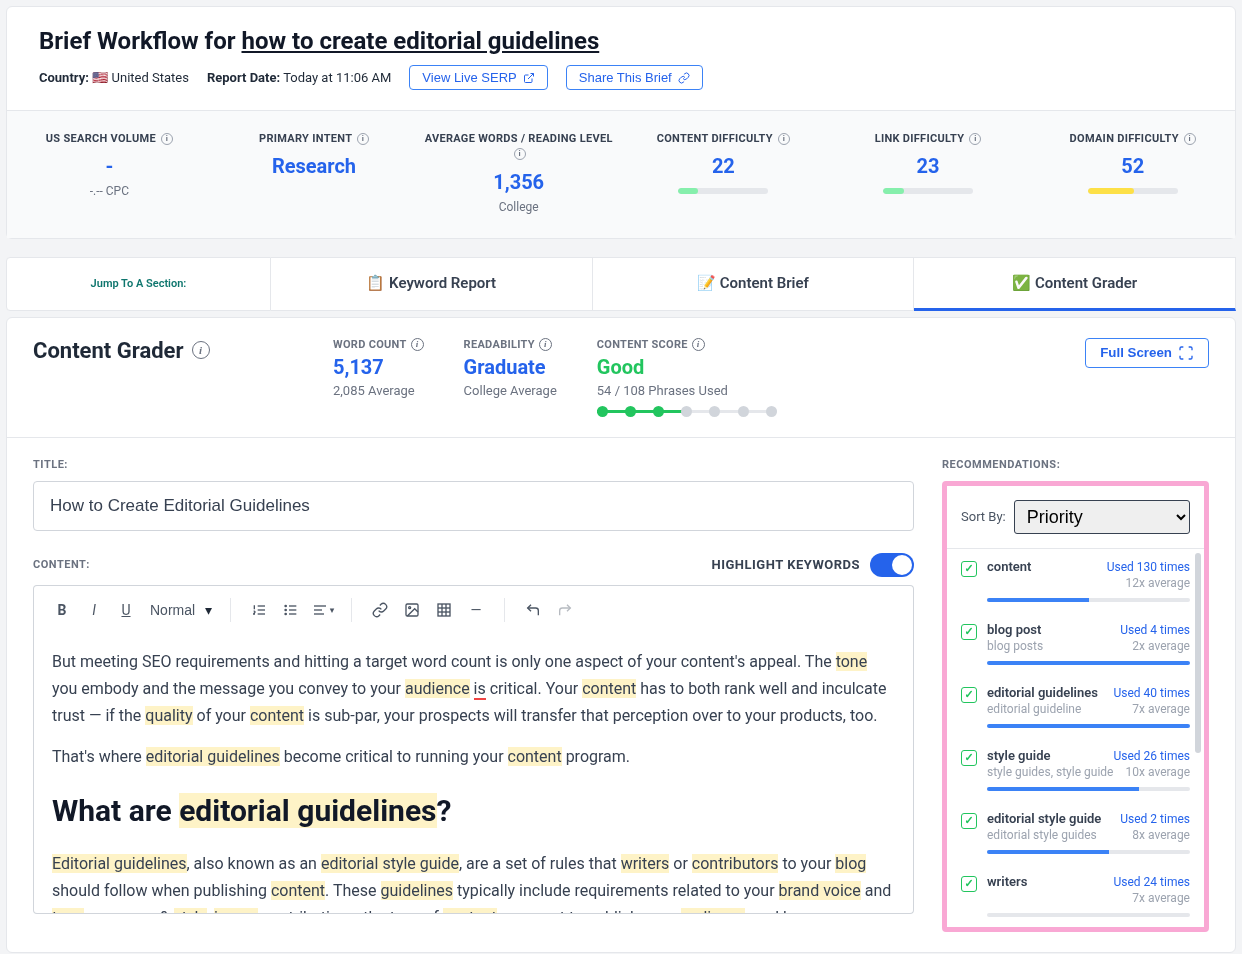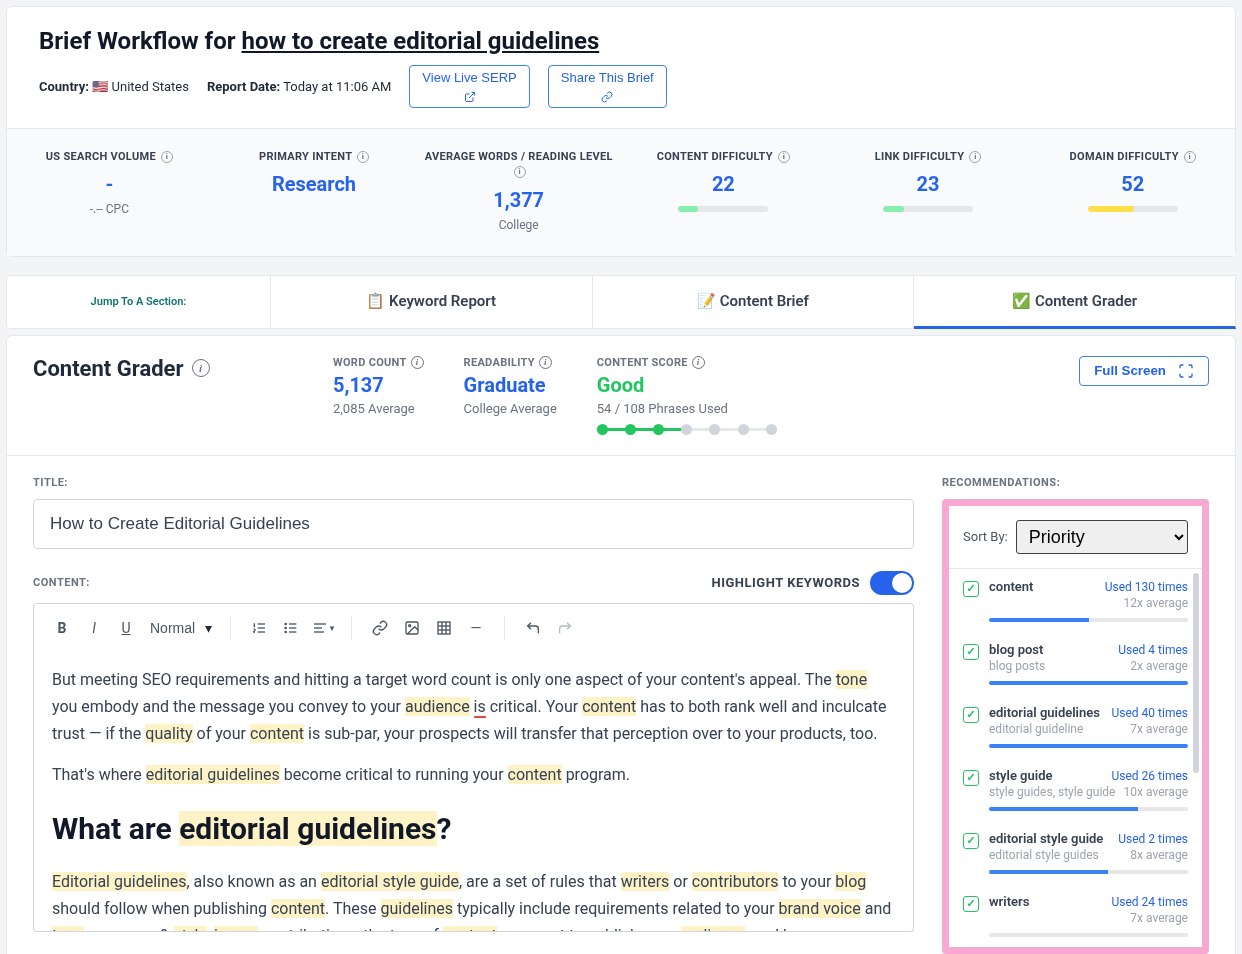--- a/index.html
+++ b/index.html
@@ -4,21 +4,21 @@
 <style>
 * { box-sizing: border-box; margin: 0; padding: 0; }
 body { font-family: -apple-system, BlinkMacSystemFont, "Segoe UI", Roboto, sans-serif; background: #f3f4f6; color: #1f2937; font-size: 14px; }
 .card { background: #fff; border: 1px solid #e5e7eb; border-radius: 6px; margin: 6px; }
 .header { padding: 20px 32px; border-bottom: 1px solid #e5e7eb; }
 .header h1 { font-size: 24px; font-weight: 700; color: #111827; }
 .header h1 .underline { text-decoration: underline; }
 .meta-row { margin-top: 10px; display: flex; align-items: center; gap: 18px; font-size: 13px; flex-wrap: wrap; }
 .meta-row b { font-weight: 700; }
 .flag { font-size: 13px; }
-.btn-outline { border: 1px solid #3b82f6; color: #2563eb; background: #fff; padding: 4px 12px; border-radius: 4px; font-size: 13px; font-weight: 500; cursor: pointer; display: inline-flex; align-items: center; gap: 6px; flex-direction: column; }
+.btn-outline { border: 1px solid #3b82f6; color: #2563eb; background: #fff; padding: 4px 12px; border-radius: 4px; font-size: 13px; font-weight: 500; cursor: pointer; display: inline-flex; align-items: center; gap: 6px; }
 .btn-outline svg { width: 12px; height: 12px; }
 .stats-row { display: flex; background: #f9fafb; padding: 20px 0 24px; }
 .stat { flex: 1; text-align: center; }
 .stat-label { font-size: 11px; font-weight: 700; color: #374151; letter-spacing: 0.3px; line-height: 1.4; }
 .stat-label .info { display: inline-block; width: 12px; height: 12px; border: 1px solid #9ca3af; border-radius: 50%; font-size: 8px; line-height: 10px; text-align: center; vertical-align: middle; color: #6b7280; margin-left: 2px; }
 .stat-value { font-size: 20px; font-weight: 700; color: #2563eb; margin-top: 8px; }
 .stat-sub { font-size: 12px; color: #6b7280; margin-top: 6px; }
 .mini-bar { width: 90px; height: 6px; background: #e5e7eb; border-radius: 3px; margin: 10px auto 0; position: relative; overflow: hidden; }
 .mini-bar-fill { height: 100%; border-radius: 3px; }
 .tabs-row { display: flex; margin: 18px 6px 6px; gap: 0; }
@@ -35,21 +35,21 @@
 .grader-stat-sub { font-size: 13px; color: #6b7280; margin-top: 4px; }
 .blue-val { color: #2563eb; }
 .green-val { color: #22c55e; }
 .progress-dots { display: flex; align-items: center; gap: 0; margin-top: 8px; position: relative; width: 180px; }
 .progress-track { position: absolute; height: 3px; background: #e5e7eb; width: 100%; top: 4px; }
 .progress-fill { position: absolute; height: 3px; background: #22c55e; top: 4px; }
 .dot { width: 11px; height: 11px; border-radius: 50%; position: relative; z-index: 1; }
 .dot.filled { background: #22c55e; }
 .dot.empty { background: #d1d5db; }
 .spacer { flex: 1; }
-.fullscreen-btn { border: 1px solid #3b82f6; color: #2563eb; background: #fff; padding: 6px 14px; border-radius: 4px; font-weight: 600; cursor: pointer; display: inline-flex; align-items: center; gap: 12px; }
+.fullscreen-btn { border: 1px solid #3b82f6; color: #2563eb; background: #fff; padding: 6px 14px; border-radius: 4px; font-weight: 600; cursor: pointer; display: inline-flex; align-items: center; gap: 6px; }
 .divider { border-top: 1px solid #e5e7eb; }
 .grader-body { display: flex; padding: 20px 26px; gap: 28px; align-items: flex-start; }
 .editor-col { flex: 1; min-width: 0; }
 .section-label { font-size: 11px; font-weight: 700; letter-spacing: 0.5px; color: #6b7280; margin-bottom: 10px; }
 .title-input { width: 100%; border: 1px solid #d1d5db; border-radius: 4px; padding: 14px 16px; font-size: 17px; color: #374151; }
 .content-row { display: flex; justify-content: space-between; align-items: center; margin: 22px 0 8px; }
 .toggle-wrap { display: flex; align-items: center; gap: 10px; }
 .toggle-label { font-size: 13px; font-weight: 700; letter-spacing: 0.5px; color: #374151; }
 .toggle { width: 44px; height: 24px; background: #2563eb; border-radius: 12px; position: relative; cursor: pointer; }
 .toggle-knob { width: 20px; height: 20px; background: #fff; border-radius: 50%; position: absolute; top: 2px; right: 2px; }
@@ -58,21 +58,21 @@
 .tb-sep { width: 1px; height: 24px; background: #e5e7eb; margin: 0 10px; }
 .tb-select { border: none; font-size: 14px; color: #4b5563; padding: 4px 20px 4px 6px; background: transparent; cursor: pointer; appearance: none; }
 .tb-select-wrap { position: relative; display: inline-flex; align-items: center; }
 .tb-caret { position: absolute; right: 4px; pointer-events: none; }
 .editor { border: 1px solid #d1d5db; border-top: none; border-radius: 0 0 4px 4px; padding: 14px 18px; font-size: 16px; line-height: 1.7; color: #374151; height: 280px; overflow: hidden; }
 .editor p { margin-bottom: 14px; }
 .editor h2 { font-size: 30px; font-weight: 700; margin: 10px 0 14px; color: #111827; }
 .hl { background: #fef3c7; }
 .hl-red { border-bottom: 2px solid #ef4444; }
 .rec-col { width: 267px; flex-shrink: 0; }
-.rec-box { border: 7px solid #f9a8d4; border-radius: 4px; }
+.rec-box { border: 5px solid #f9a8d4; border-radius: 4px; }
 .sort-row { padding: 14px; display: flex; align-items: center; gap: 8px; border-bottom: 1px solid #e5e7eb; }
 .sort-row label { font-size: 13px; color: #4b5563; }
 .sort-select { flex: 1; padding: 5px 8px; border: 1px solid #374151; border-radius: 3px; font-size: 18px; }
 .rec-list { position: relative; }
 .rec-item { padding: 10px 14px 10px 14px; display: flex; gap: 10px; align-items: flex-start; }
 .check-icon { width: 16px; height: 16px; border: 1.5px solid #22c55e; border-radius: 3px; display: flex; align-items: center; justify-content: center; flex-shrink: 0; margin-top: 2px; }
 .check-icon::after { content: "✓"; color: #22c55e; font-size: 11px; font-weight: bold; }
 .rec-content { flex: 1; min-width: 0; }
 .rec-top { display: flex; justify-content: space-between; align-items: baseline; gap: 6px; }
 .rec-term { font-size: 13px; font-weight: 600; color: #374151; }
@@ -115,21 +115,21 @@
         <div class="stat-label">US SEARCH VOLUME <span class="info">i</span></div>
     <div class="stat-value" style="color:#2563eb">-</div>
     <div class="stat-sub">-.-- CPC</div>
       </div>
       <div class="stat">
         <div class="stat-label">PRIMARY INTENT <span class="info">i</span></div>
     <div class="stat-value" style="color:#2563eb">Research</div>
     </div>
       <div class="stat">
         <div class="stat-label">AVERAGE WORDS / READING LEVEL <span class="info">i</span></div>
-    <div class="stat-value" style="color:#2563eb">1,377</div>
+    <div class="stat-value" style="color:#2563eb">1,356</div>
     <div class="stat-sub">College</div>
       </div>
       <div class="stat">
         <div class="stat-label">CONTENT DIFFICULTY <span class="info">i</span></div>
     <div class="stat-value" style="color:#2563eb">22</div>
     <div class="mini-bar">
           <div class="mini-bar-fill" style="width:22%;background:#86efac"></div>
         </div>
       </div>
       <div class="stat">

